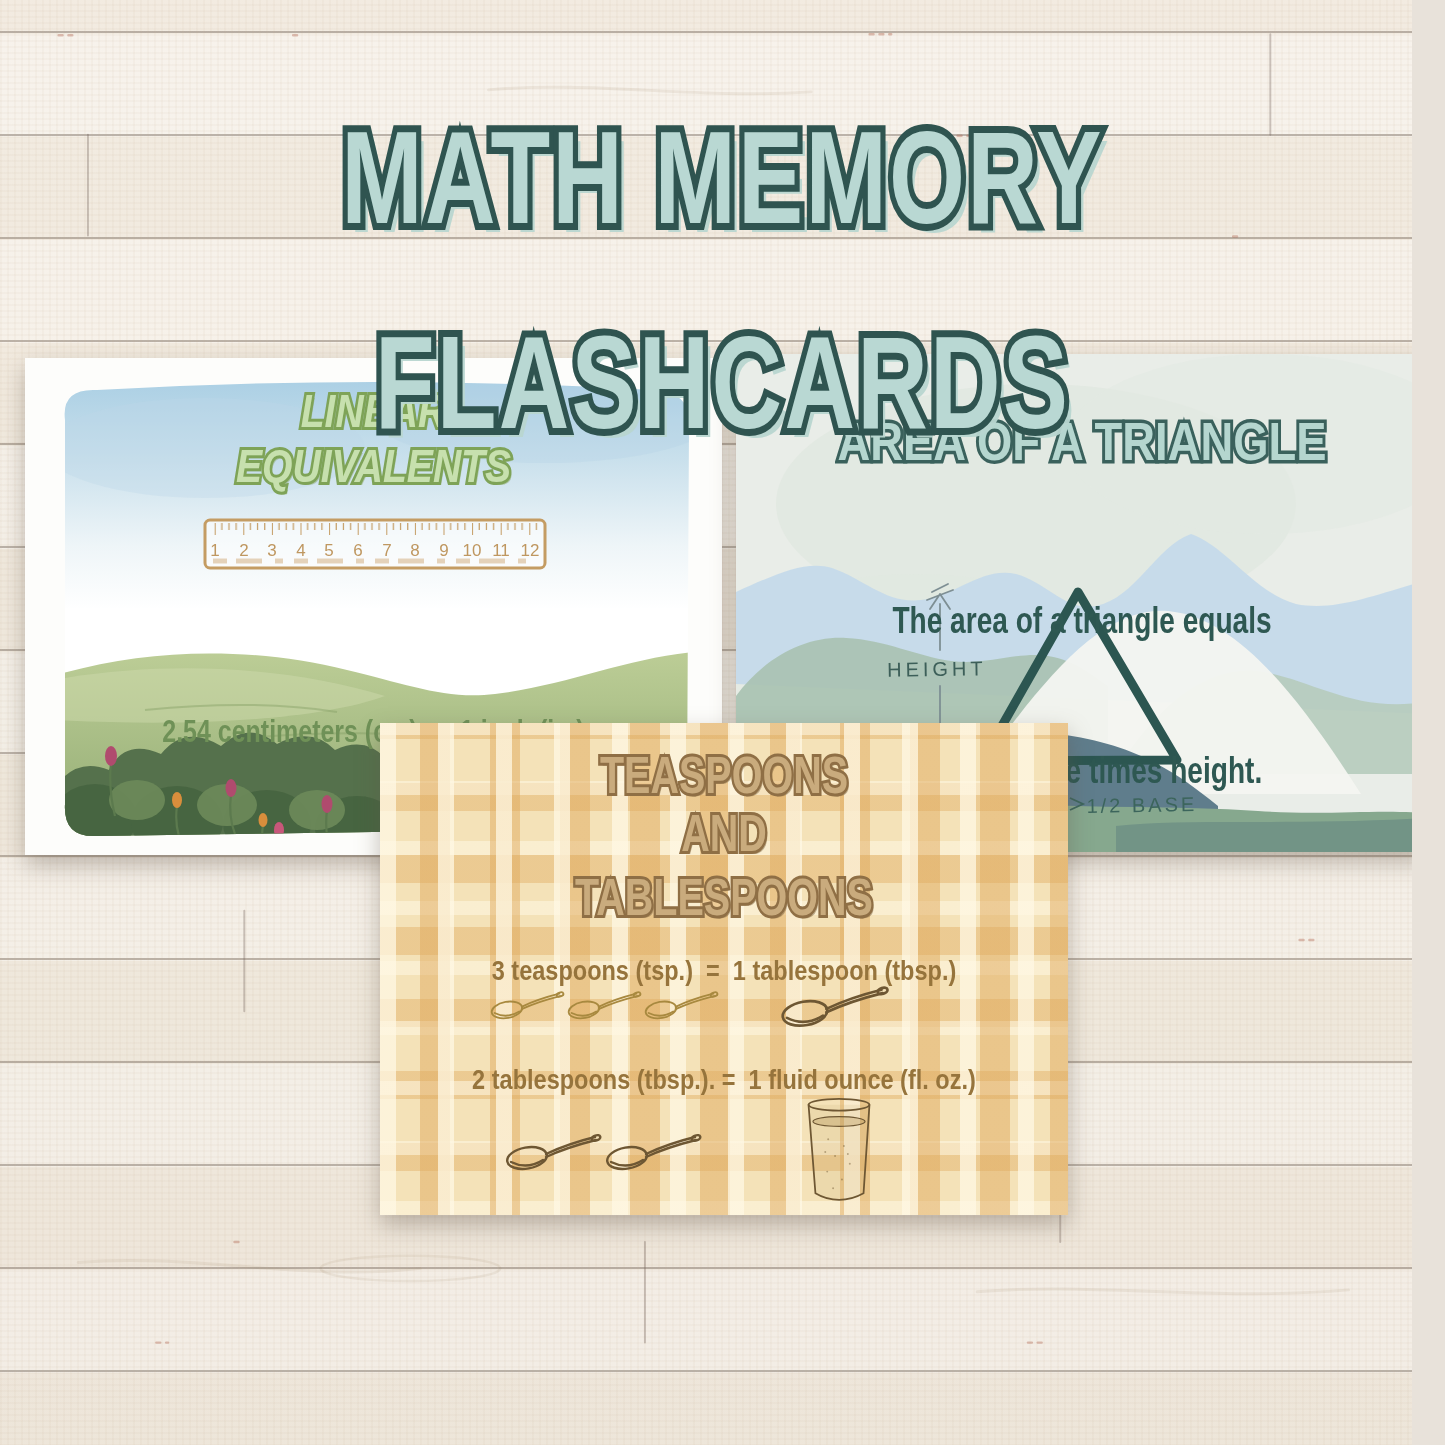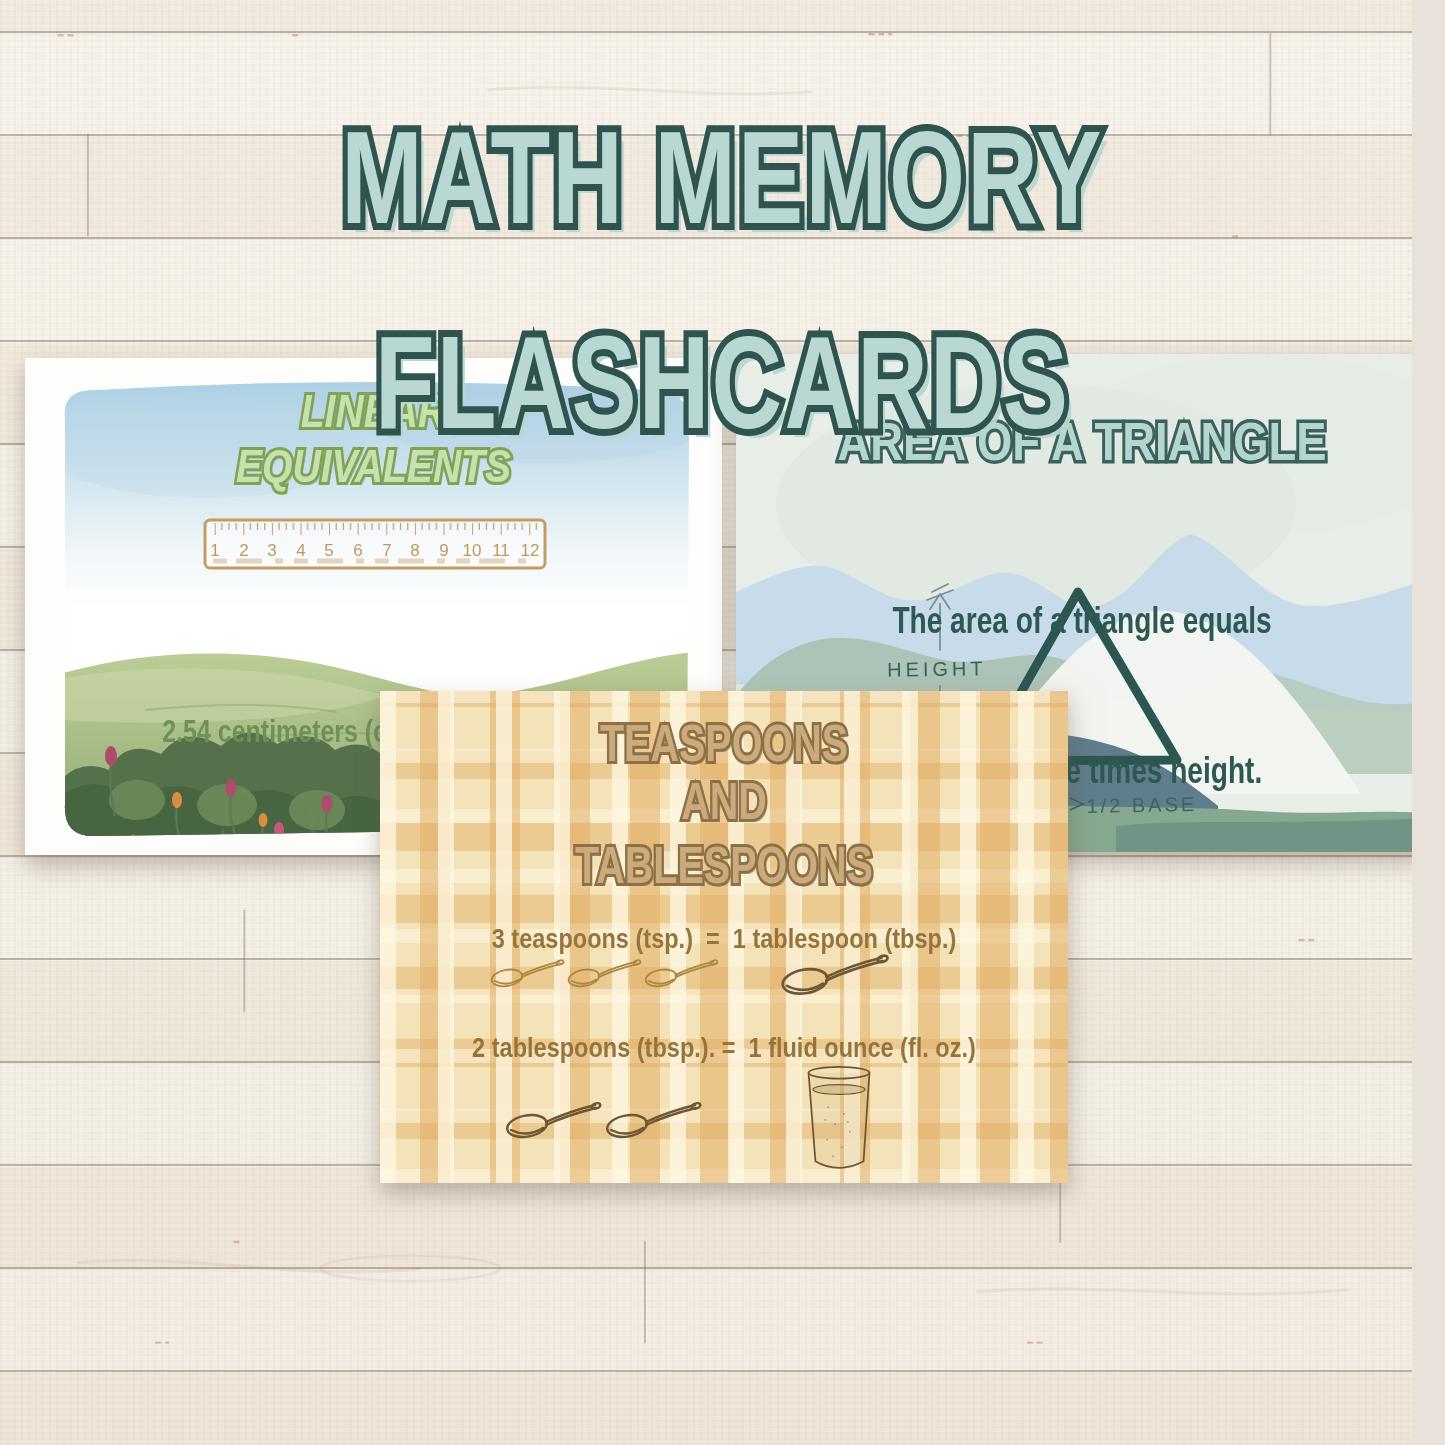--- a/index.html
+++ b/index.html
@@ -37,21 +37,21 @@
   .t-main.l1{line-height:120px;}
   .t-main.l2{line-height:112px;}
 
   
   .card{position:absolute;overflow:hidden;box-shadow:0 10px 22px rgba(96,84,70,.38);}
   .card .art{position:absolute;left:0;top:0;width:100%;height:100%;}
 
   .card-linear{left:25px;top:358px;width:697px;height:497px;background:#fdfdfb;z-index:2;}
   .card-triangle{left:736px;top:354px;width:692px;height:498px;background:#e9ede8;z-index:2;}
   .card-spoons{
-    left:380px;top:691px;width:688px;height:492px;z-index:5;
+    left:380px;top:723px;width:688px;height:492px;z-index:5;
     background-color:#f4e2b8;
     background-image:
       repeating-linear-gradient(90deg, rgba(255,248,228,.75) 0 16px, rgba(0,0,0,0) 16px 58px),
       repeating-linear-gradient(90deg, rgba(0,0,0,0) 0 40px, rgba(224,170,94,.5) 40px 70px),
       repeating-linear-gradient(0deg, rgba(255,248,228,.55) 0 14px, rgba(0,0,0,0) 14px 60px),
       repeating-linear-gradient(0deg, rgba(0,0,0,0) 0 44px, rgba(224,170,94,.42) 44px 72px);
   }
 
   
   .lin-title{position:absolute;left:0;top:26px;width:100%;z-index:4;font-style:italic;}

